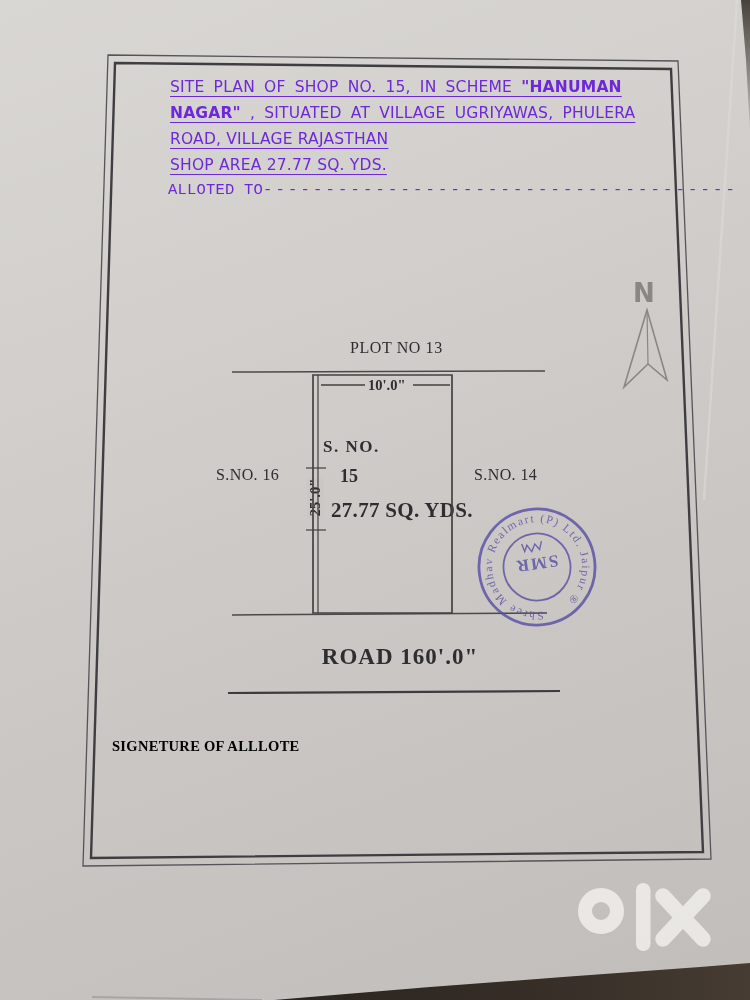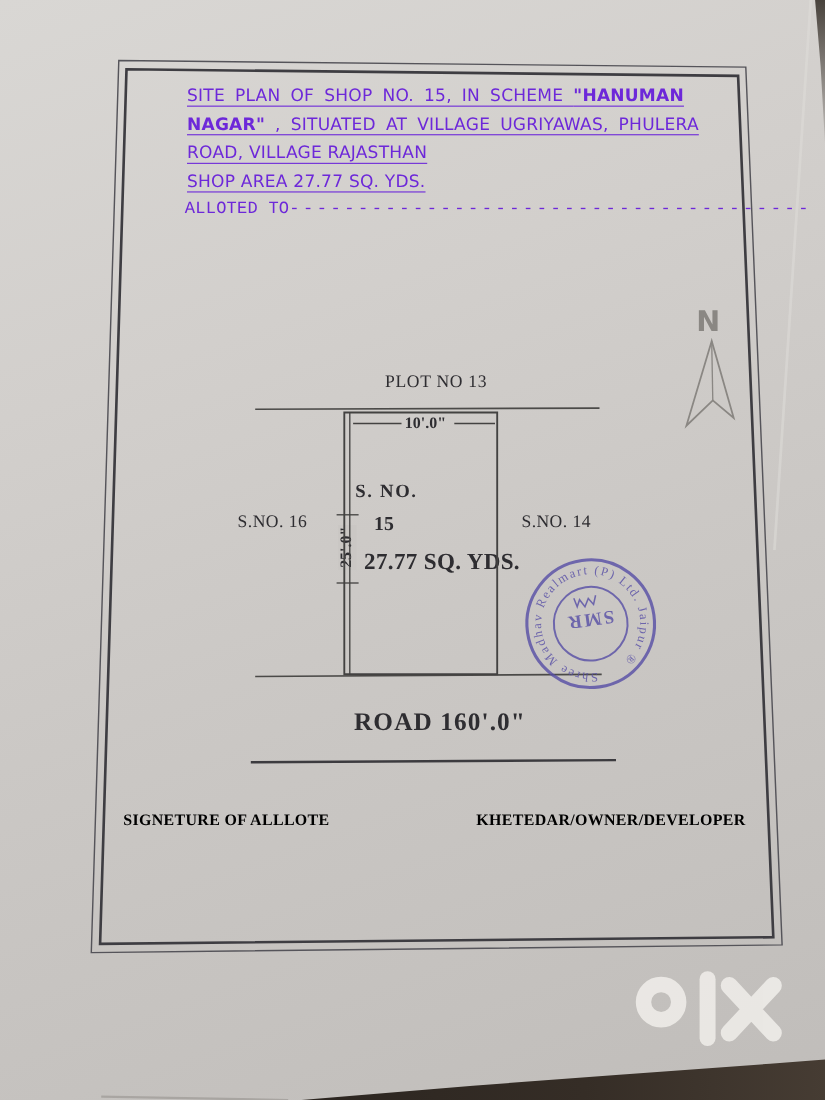--- a/index.html
+++ b/index.html
@@ -46,21 +46,20 @@
   <div class="txt ser sno-side" style="left:216px;top:466px;">S.NO. 16</div>
   <div class="txt ser sno-side" style="left:474px;top:466px;">S.NO. 14</div>
   <div class="txt ser inplot" style="left:323px;top:437px;font-size:17px;letter-spacing:1.5px;">S.  NO.</div>
   <div class="txt ser inplot" style="left:340px;top:466px;font-size:18px;">15</div>
   <div class="txt ser inplot" style="left:331px;top:498px;font-size:21px;letter-spacing:.3px;">27.77 SQ. YDS.</div>
   <div class="txt ser dim" style="left:368px;top:377px;">10'.0"</div>
   <div class="txt ser dim dim25" style="left:295px;top:489px;">25'.0"</div>
   <div class="txt ser road" style="left:300px;top:644px;">ROAD 160'.0"</div>
 
   <div class="txt ser sig" style="left:112px;top:738px;">SIGNETURE OF ALLLOTE</div>
-  <div class="txt ser sig" style="left:433px;top:738px;">KHETEDAR/OWNER/DEVELOPER</div>
 
   <svg class="overlay" width="750" height="1000" viewBox="0 0 750 1000">
     <defs>
       <linearGradient id="wedgeGrad" x1="0" y1="0" x2="1" y2="0">
         <stop offset="0" stop-color="#2b2520"></stop>
         <stop offset="0.55" stop-color="#352d26"></stop>
         <stop offset="1" stop-color="#463c33"></stop>
       </linearGradient>
       <linearGradient id="sliverGrad" x1="0" y1="0" x2="0" y2="1">
         <stop offset="0" stop-color="#48423c"></stop>

